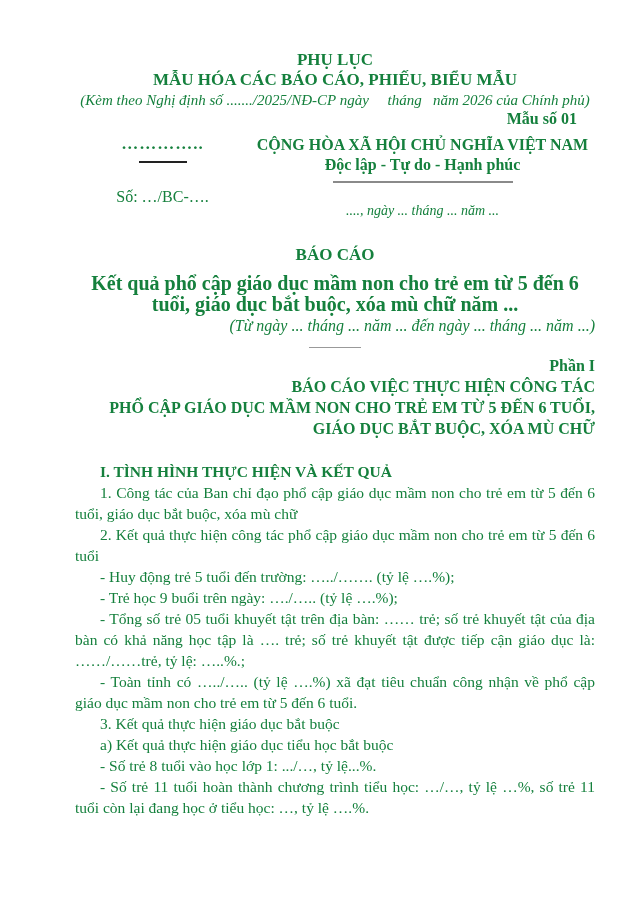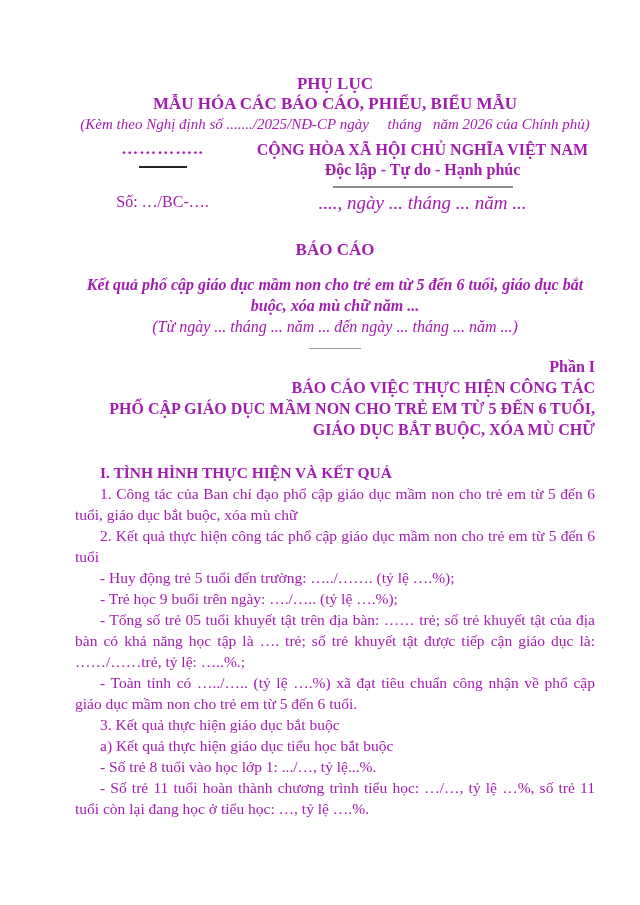--- a/index.html
+++ b/index.html
@@ -6,23 +6,23 @@
     margin: 0;
     padding: 0;
     background: #ffffff;
   }
   .page {
     position: relative;
     width: 640px;
     height: 905px;
     box-sizing: border-box;
     background: #ffffff;
-    color: #a21caf;
+    color: #15803d;
     font-family: "Liberation Serif", "DejaVu Serif", serif;
-    padding: 74px 45px 0 75px;
+    padding: 50px 45px 0 75px;
     overflow: hidden;
   }
   .b { font-weight: bold; }
   .i { font-style: italic; }
 
   
   .appendix { text-align: center; }
   .appendix-title { font-size: 17px; line-height: 20px; }
   .appendix-subtitle { font-size: 17px; line-height: 20px; }
   .decree-note { font-size: 15px; line-height: 18px; margin-top: 1px; }
@@ -32,27 +32,27 @@
   .cols { display: flex; margin-top: 7px; }
   .col-left { width: 175px; text-align: center; flex: none; }
   .col-right { flex: 1; text-align: center; }
   .issuer-dots { font-size: 17px; font-weight: bold; letter-spacing: 1px; line-height: 18px; }
   .hr { border: 0; margin: 0 auto; }
   .hr-left { width: 48px; border-top: 2px solid #222; margin-top: 8px; }
   .doc-number { font-size: 16px; margin-top: 25px; }
   .country { font-size: 16px; line-height: 20px; }
   .motto { font-size: 16px; line-height: 20px; }
   .hr-right { width: 180px; border-top: 2px solid #8a8a8a; margin-top: 6px; }
-  .date-line { font-size: 19px; margin-top: 4px; }
+  .date-line { font-size: 14px; margin-top: 20px; }
 
   
   .report-head { text-align: center; margin-top: 25px; }
   .report-title { font-size: 17px; line-height: 21px; }
-  .report-subject { font-size: 16px; line-height: 21px; margin-top: 14px; padding: 0 4px; font-style: italic; }
-  .report-period { font-size: 16px; line-height: 20px; margin-top: 1px; }
+  .report-subject { font-size: 20px; line-height: 21px; margin-top: 8px; padding: 0 4px; }
+  .report-period { font-size: 16px; line-height: 20px; margin-top: 1px; text-align: right; }
   .hr-small { width: 52px; border-top: 1px solid #999; margin-top: 11px; }
   .recipient { font-size: 16px; margin-top: 11px; }
 
   
   .part-head { text-align: right; font-weight: bold; margin-top: 7px; }
   .part-label { font-size: 16px; line-height: 21px; }
   .part-line { font-size: 16px; line-height: 21px; }
 
   
   .body-text { margin-top: 22px; }
@@ -67,20 +67,21 @@
 </style>
 </head>
 <body>
 
 <div class="page">
 
   <div class="appendix">
     <div class="appendix-title b">PHỤ LỤC</div>
     <div class="appendix-subtitle b">MẪU HÓA CÁC BÁO CÁO, PHIẾU, BIỂU MẪU</div>
     <div class="decree-note i">(Kèm theo Nghị định số ......./2025/NĐ-CP ngày&nbsp;&nbsp;&nbsp;&nbsp;&nbsp;tháng&nbsp;&nbsp;&nbsp;năm 2026 của Chính phủ)</div>
+    <div class="form-number b">Mẫu số 01</div>
   </div>
 
   <div class="cols">
     <div class="col-left">
       <div class="issuer-dots">…………..</div>
       <div class="hr hr-left"></div>
       <div class="doc-number">Số: …/BC-….</div>
     </div>
     <div class="col-right">
       <div class="country b">CỘNG HÒA XÃ HỘI CHỦ NGHĨA VIỆT NAM</div>

